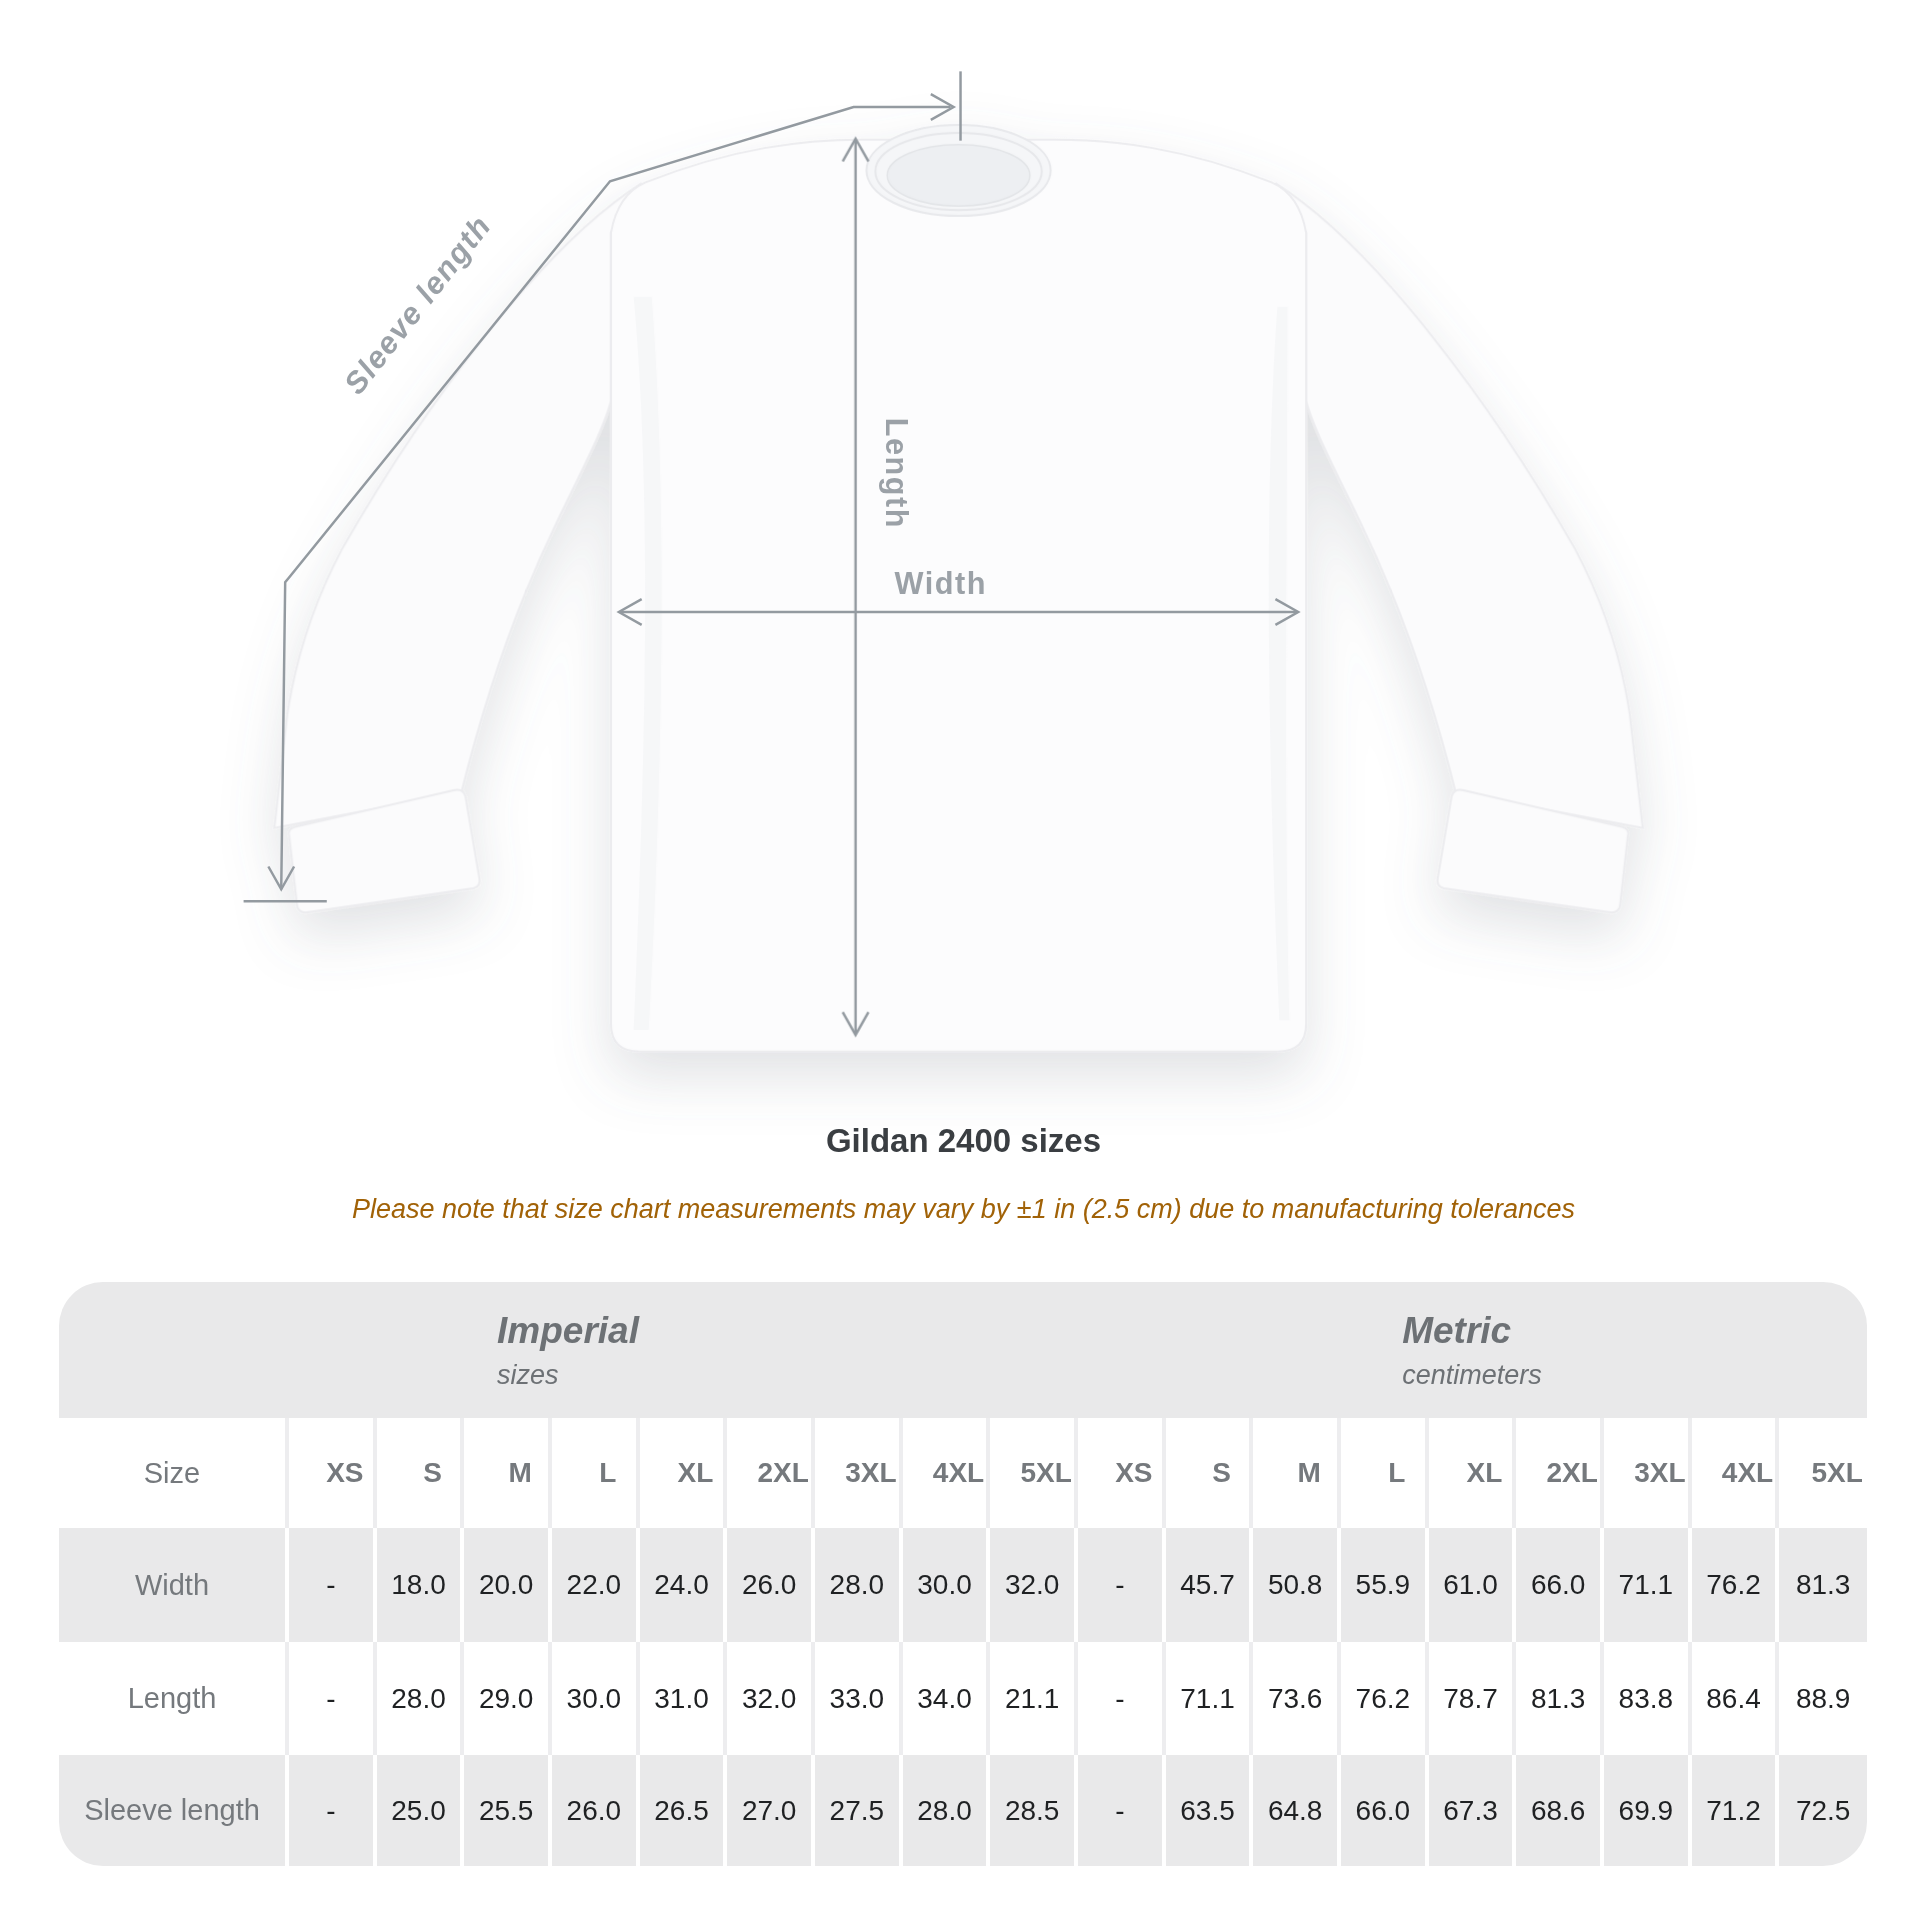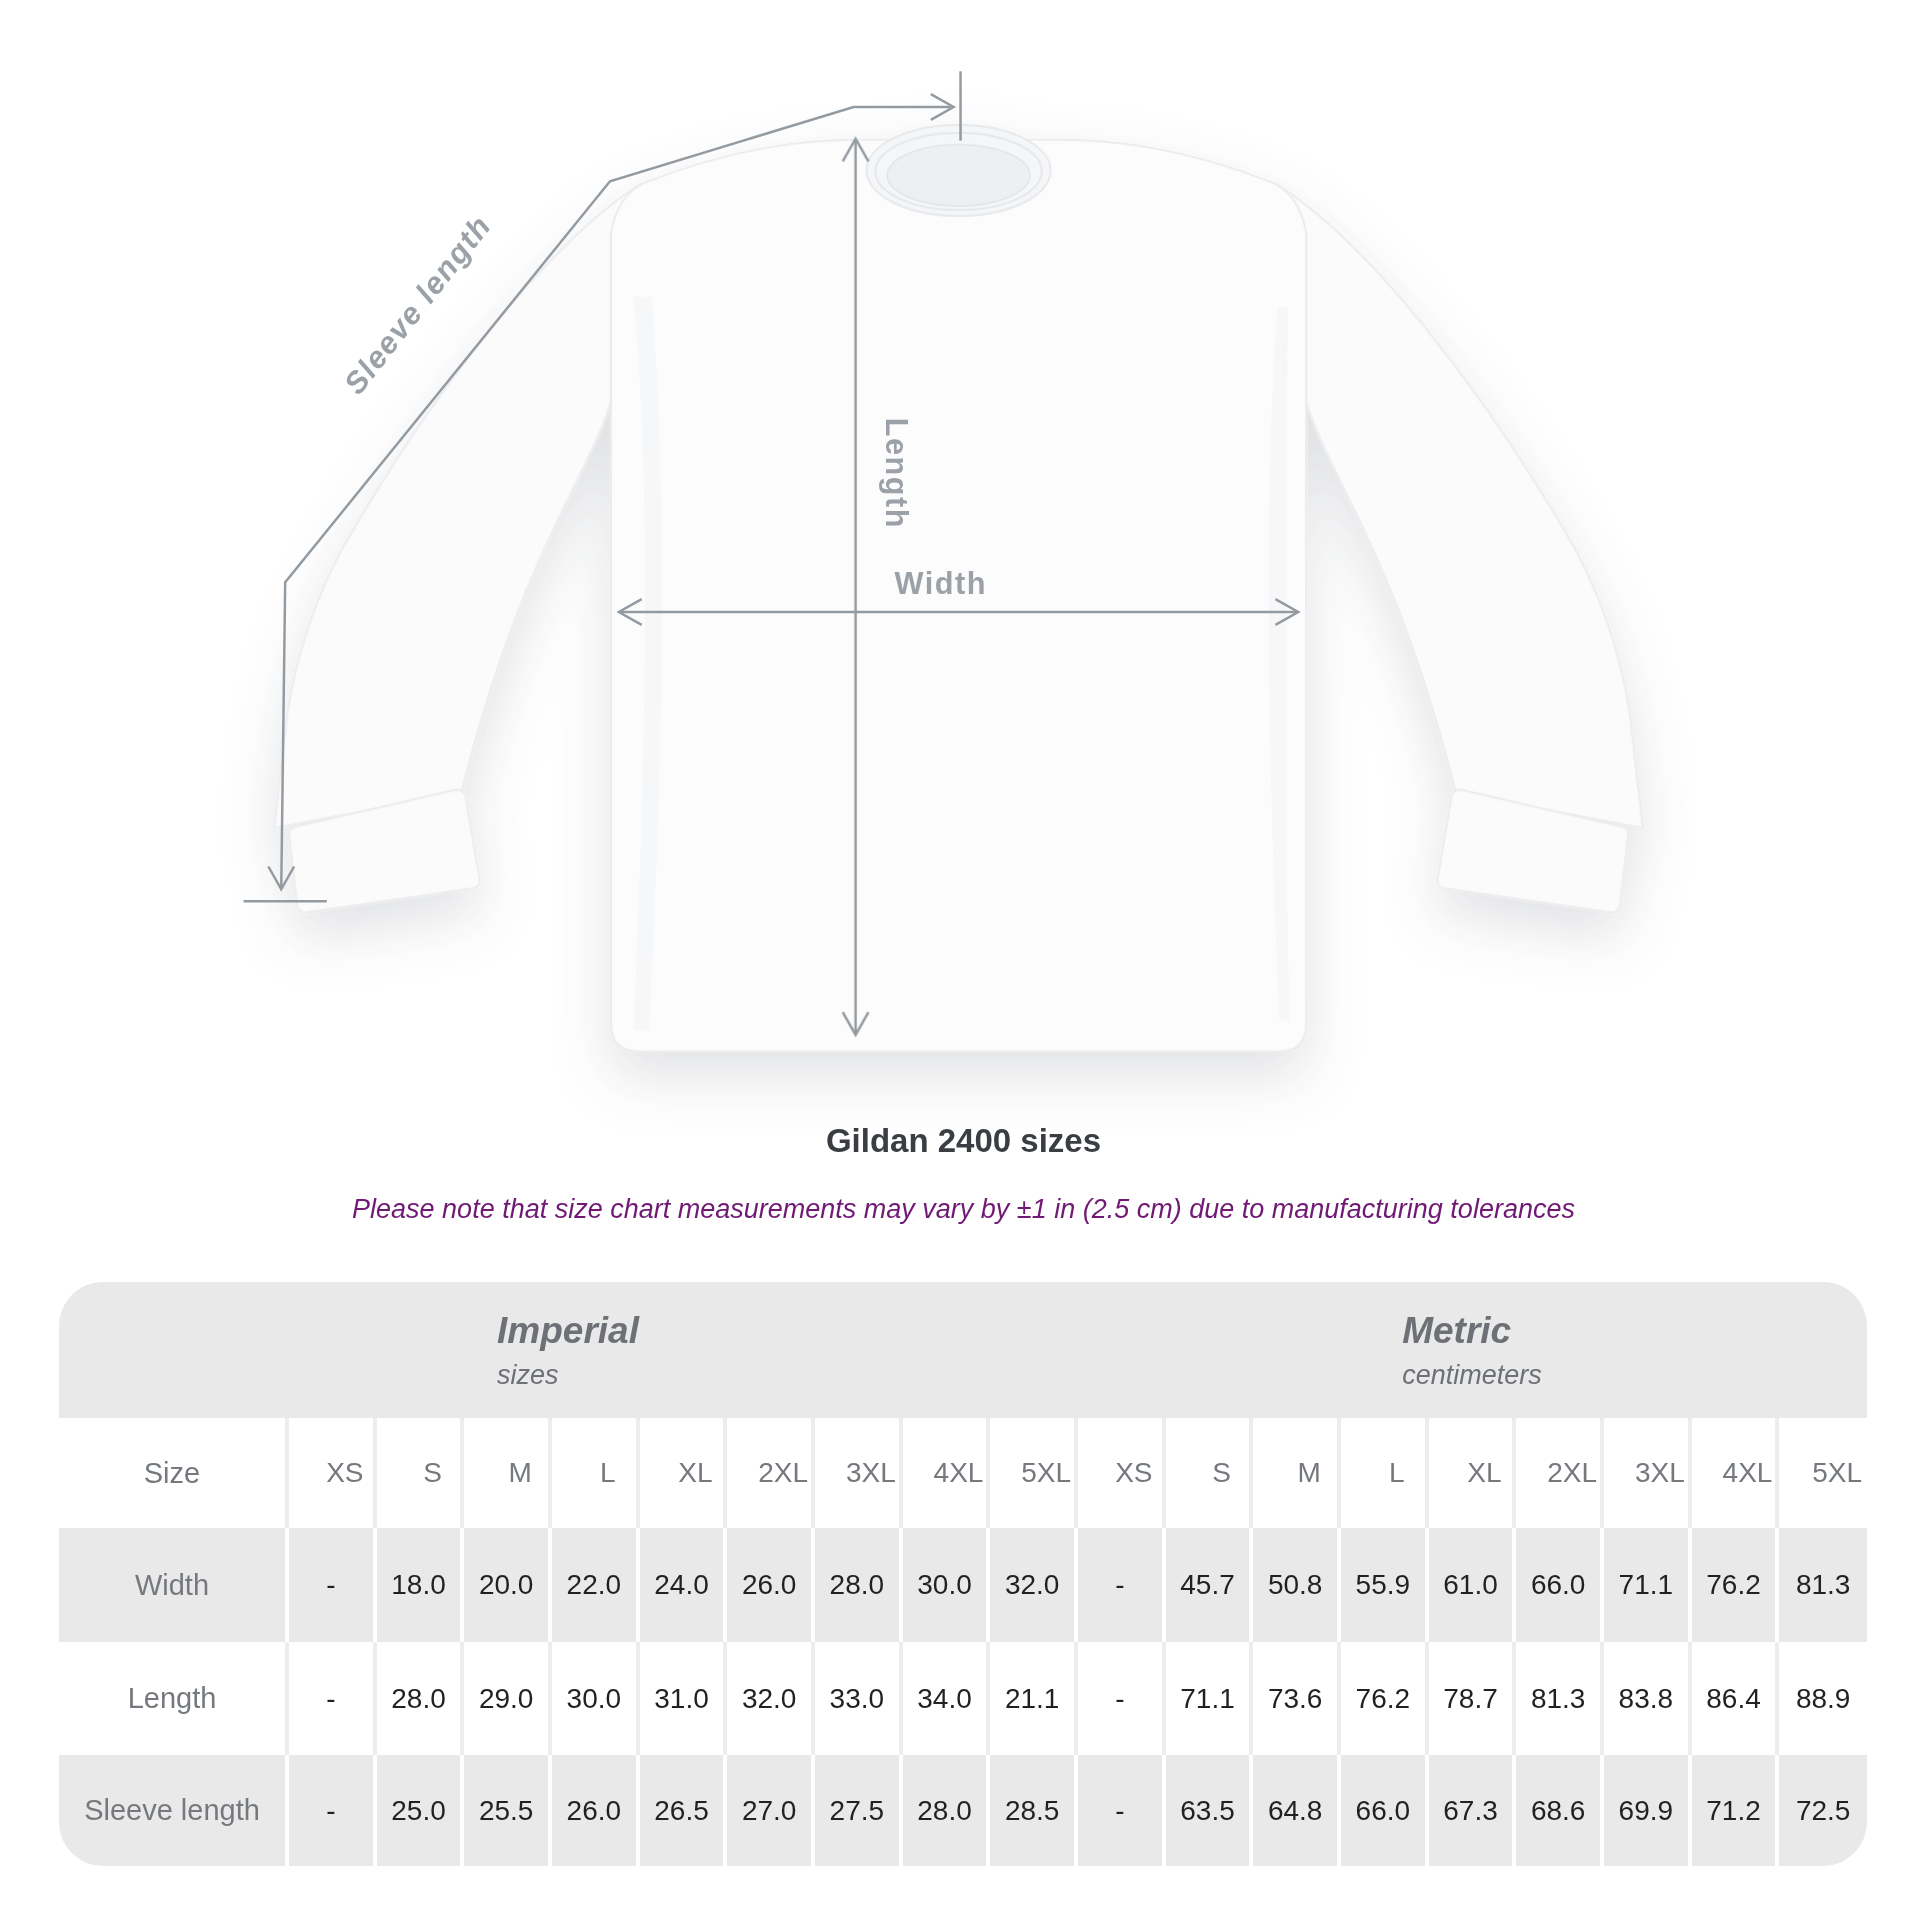--- a/index.html
+++ b/index.html
@@ -21,42 +21,42 @@
   .ann{stroke:#939aa0;stroke-width:2.5;fill:none;}
   .ann-text{fill:#9ba1a7;font-weight:bold;font-size:31px;letter-spacing:1.5px;}
   .ann-text.it{font-style:italic;}
   
   .chart-title{
     position:absolute;left:0;top:1122px;width:1927px;
     text-align:center;font-size:33px;font-weight:bold;color:#3a3e42;
   }
   .chart-subtitle{
     position:absolute;left:0;top:1194px;width:1927px;
-    text-align:center;font-size:27px;font-style:italic;color:#701a75;
+    text-align:center;font-size:27px;font-style:italic;color:#a16207;
   }
   
   .size-table{
     position:absolute;left:59px;top:1282px;width:1808px;
     border-radius:44px;overflow:hidden;
   }
   .trow{display:grid;grid-template-columns:230px repeat(18,1fr);}
   .hband{height:136px;background:#e9e9ea;position:relative;display:block;}
   .r-size{height:110px;background:#ffffff;}
   .r-width{height:114px;background:#e9e9ea;}
   .r-length{height:113px;background:#ffffff;}
   .r-sleeve{height:111px;background:#e9e9ea;}
   .cell{
     display:flex;align-items:center;justify-content:center;
     font-size:28px;color:#1f2123;border-right:4px solid transparent;
     min-width:0;
   }
   .trow.gray .cell{border-right-color:#ffffff;}
   .trow.white .cell{border-right-color:#ededef;}
   .trow .cell:last-child{border-right:none;}
-  .hdr{font-weight:normal;color:#75797d;padding-left:28px;}
+  .hdr{font-weight:bold;color:#75797d;padding-left:28px;}
   .rowlabel{font-weight:normal;color:#75797d;font-size:29px;}
   .unit-group{
     position:absolute;top:50%;transform:translate(-50%,-50%);
     text-align:left;color:#6d7175;
   }
   .unit-group .uname{font-size:37px;font-weight:bold;font-style:italic;}
   .unit-group .usub{font-size:27px;font-style:italic;margin-top:8px;}
   .ug-imperial{left:509px;}
   .ug-metric{left:1413px;}
 </style>

